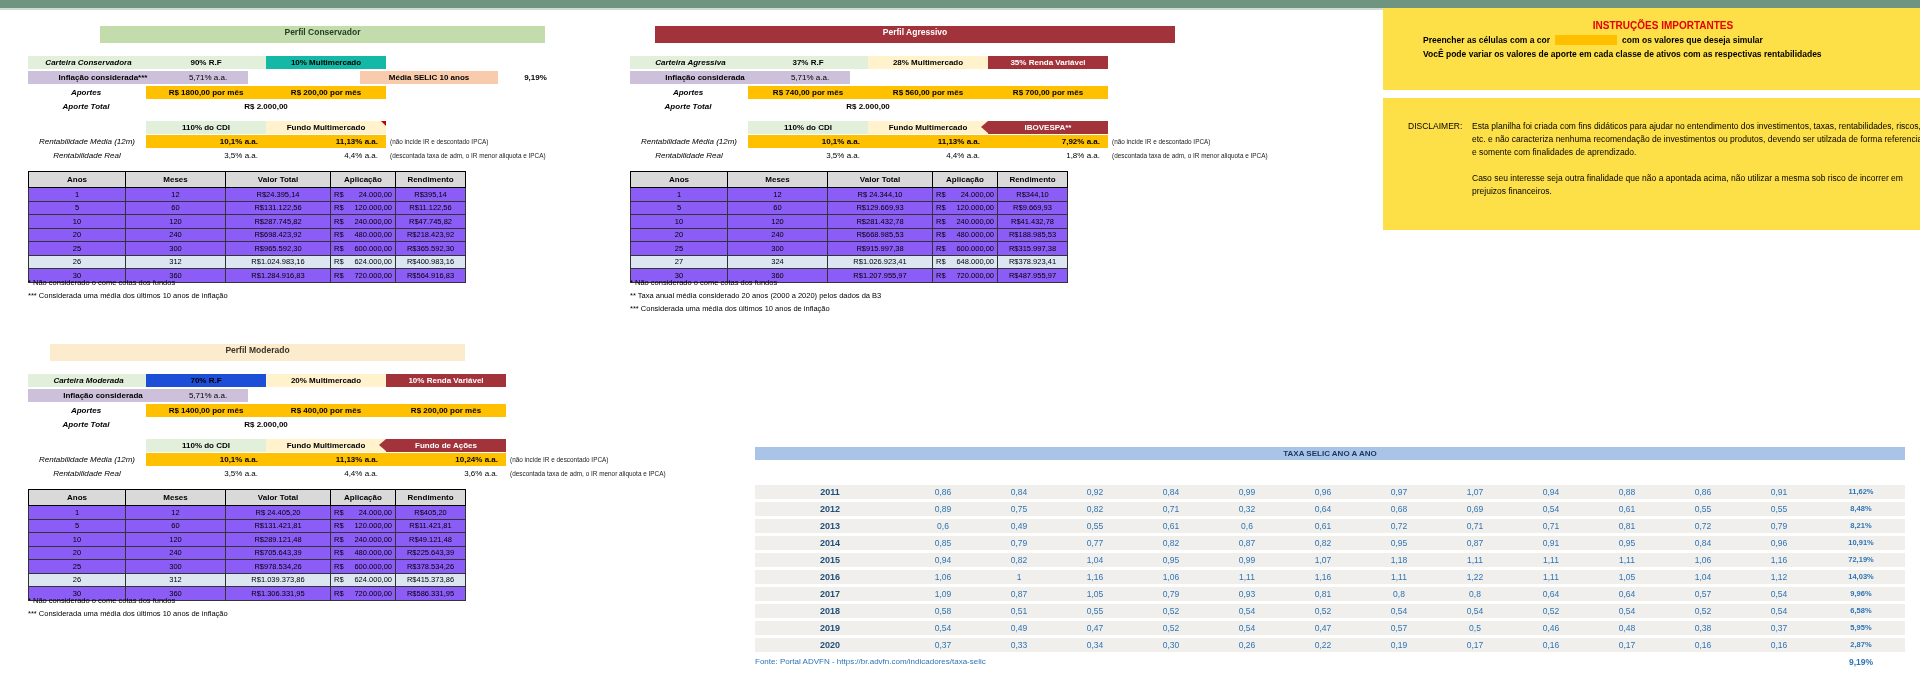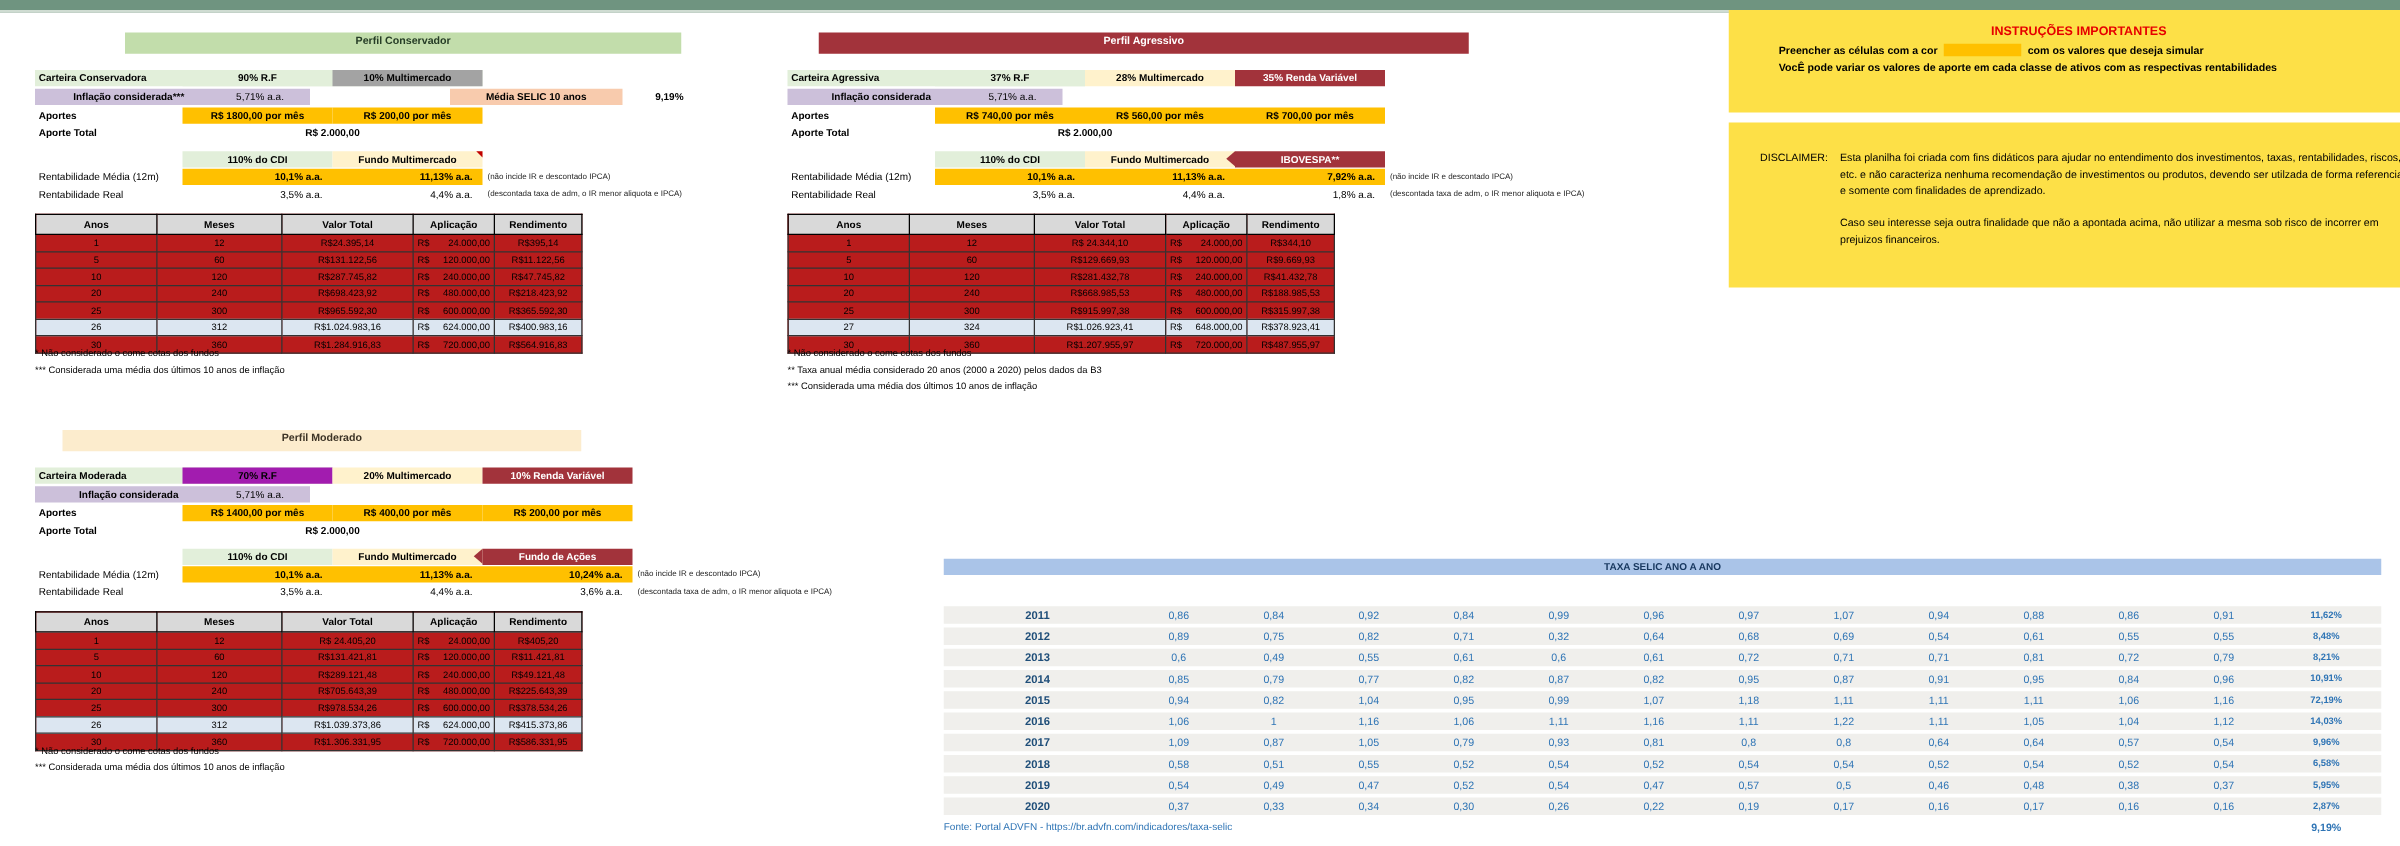--- a/index.html
+++ b/index.html
@@ -7,28 +7,28 @@
   #canvas{position:relative;width:1920px;height:677px;background:#fff;overflow:hidden;}
   
   #top-strip{position:absolute;left:0;top:0;width:1920px;height:8px;background:#6f9480;border-bottom:2px solid #cfdcd2;}
   
   .profile{position:absolute;width:560px;height:310px;font-size:8px;}
   #profile-conservador{left:28px;top:26px;}
   #profile-agressivo{left:630px;top:26px;}
   #profile-moderado{left:28px;top:344px;}
   .p-title{position:absolute;height:17px;line-height:13px;text-align:center;font-weight:bold;font-size:8.5px;}
   .cellc{position:absolute;height:13px;line-height:13px;text-align:center;}
-  .celll{position:absolute;height:13px;line-height:13px;text-align:left;}
+  .celll{position:absolute;height:13px;line-height:13px;text-align:center;font-style:italic;}
   .cellr{position:absolute;height:13px;line-height:13px;text-align:right;}
   .bold{font-weight:bold;}
   .note{position:absolute;height:13px;line-height:13px;font-size:6.4px;color:#222;white-space:nowrap;}
   .flag{position:absolute;top:0;right:0;width:0;height:0;border-left:5px solid transparent;border-top:5px solid #c00000;}
   .notch{position:absolute;left:-7px;top:0;width:0;height:0;border-top:6.5px solid transparent;border-bottom:6.5px solid transparent;border-right:7px solid #a2333b;}
   
-  table.ptable{position:absolute;left:0;border-collapse:collapse;border:1.5px solid #000;table-layout:fixed;width:437px;background:#b91c1c;}
+  table.ptable{position:absolute;left:0;border-collapse:collapse;border:1.5px solid #000;table-layout:fixed;width:437px;background:#8b5cf6;}
   table.ptable th{background:#d9d9d9;font-weight:bold;font-size:8px;height:13px;border:1px solid #000;border-bottom:1.5px solid #000;}
   table.ptable td{font-size:7.5px;height:12.5px;border:1px solid #333;text-align:center;padding:0;}
   table.ptable tr.hl td{background:#dce6f1;}
   .apl{display:flex;justify-content:space-between;padding:0 3px;}
   .footnote{position:absolute;font-size:7.5px;white-space:nowrap;}
   
   .panel{position:absolute;left:1345px;width:560px;background:#fde047;margin-left:38px;}
   #instructions{top:8px;height:82px;}
   #instructions .ititle{margin-top:12px;text-align:center;font-weight:bold;font-size:10px;color:#e60000;}
   #instructions .iline{margin:4px 0 0 40px;font-weight:bold;font-size:8.5px;}
@@ -54,21 +54,21 @@
 <body>
 
 <div id="canvas">
   <div id="top-strip"></div>
 
   <div class="profile" id="profile-conservador">
       <div class="p-title" style="left: 72px; top: 0px; width: 445px; background: rgb(194, 221, 171); color: rgb(38, 61, 38);">Perfil Conservador</div>
       <div class="celll" style="left: 0px; top: 30px; width: 358px; background: rgb(226, 239, 218);"></div>
       <div class="celll bold" style="left: 3px; top: 30px; width: 115px;">Carteira Conservadora</div>
       <div class="cellc bold" style="left: 118px; top: 30px; width: 120px; background: rgb(226, 239, 218); color: rgb(0, 0, 0);">90% R.F</div>
-      <div class="cellc bold" style="left: 238px; top: 30px; width: 120px; background: #a3a3a3; color: rgb(0, 0, 0);">10% Multimercado</div>
+      <div class="cellc bold" style="left: 238px; top: 30px; width: 120px; background: #14b8a6; color: rgb(0, 0, 0);">10% Multimercado</div>
       <div class="celll" style="left: 0px; top: 45px; width: 220px; background: rgb(204, 192, 218);"></div>
       <div class="cellc bold" style="left: 0px; top: 45px; width: 150px;">Inflação considerada***</div>
       <div class="cellc" style="left: 140px; top: 45px; width: 80px;">5,71% a.a.</div>
       <div class="cellc bold" style="left: 332px; top: 45px; width: 138px; background: rgb(248, 203, 173);">Média SELIC 10 anos</div>
       <div class="cellc bold" style="left: 470px; top: 45px; width: 75px;">9,19%</div>
       <div class="celll bold" style="left: 3px; top: 60px; width: 110px;">Aportes</div>
       <div class="cellc bold" style="left: 118px; top: 60px; width: 120px; background: rgb(255, 192, 0);">R$ 1800,00 por mês</div>
       <div class="cellc bold" style="left: 238px; top: 60px; width: 120px; background: rgb(255, 192, 0);">R$ 200,00 por mês</div>
       <div class="celll bold" style="left: 3px; top: 74px; width: 110px;">Aporte Total</div>
       <div class="cellc bold" style="left: 118px; top: 74px; width: 240px;">R$ 2.000,00</div>
@@ -325,21 +325,21 @@
         </tbody>
       </table>
       <div class="footnote" style="left: 0px; top: 252px;">* Não considerado o come cotas dos fundos</div>
       <div class="footnote" style="left: 0px; top: 265px;">** Taxa anual média considerado 20 anos (2000 a 2020) pelos dados da B3</div>
       <div class="footnote" style="left: 0px; top: 278px;">*** Considerada uma média dos últimos 10 anos de inflação</div>
     </div>
   <div class="profile" id="profile-moderado">
       <div class="p-title" style="left: 22px; top: 0px; width: 415px; background: rgb(252, 236, 205); color: rgb(61, 52, 38);">Perfil Moderado</div>
       <div class="celll" style="left: 0px; top: 30px; width: 238px; background: rgb(226, 239, 218);"></div>
       <div class="celll bold" style="left: 3px; top: 30px; width: 115px;">Carteira Moderada</div>
-      <div class="cellc bold" style="left: 118px; top: 30px; width: 120px; background: #a21caf; color: rgb(0, 0, 0);">70% R.F</div>
+      <div class="cellc bold" style="left: 118px; top: 30px; width: 120px; background: #1d4ed8; color: rgb(0, 0, 0);">70% R.F</div>
       <div class="cellc bold" style="left: 238px; top: 30px; width: 120px; background: rgb(255, 242, 204); color: rgb(0, 0, 0);">20% Multimercado</div>
       <div class="cellc bold" style="left: 358px; top: 30px; width: 120px; background: rgb(162, 51, 59); color: rgb(255, 255, 255);">10% Renda Variável</div>
       <div class="celll" style="left: 0px; top: 45px; width: 220px; background: rgb(204, 192, 218);"></div>
       <div class="cellc bold" style="left: 0px; top: 45px; width: 150px;">Inflação considerada</div>
       <div class="cellc" style="left: 140px; top: 45px; width: 80px;">5,71% a.a.</div>
       <div class="celll bold" style="left: 3px; top: 60px; width: 110px;">Aportes</div>
       <div class="cellc bold" style="left: 118px; top: 60px; width: 120px; background: rgb(255, 192, 0);">R$ 1400,00 por mês</div>
       <div class="cellc bold" style="left: 238px; top: 60px; width: 120px; background: rgb(255, 192, 0);">R$ 400,00 por mês</div>
       <div class="cellc bold" style="left: 358px; top: 60px; width: 120px; background: rgb(255, 192, 0);">R$ 200,00 por mês</div>
       <div class="celll bold" style="left: 3px; top: 74px; width: 110px;">Aporte Total</div>

